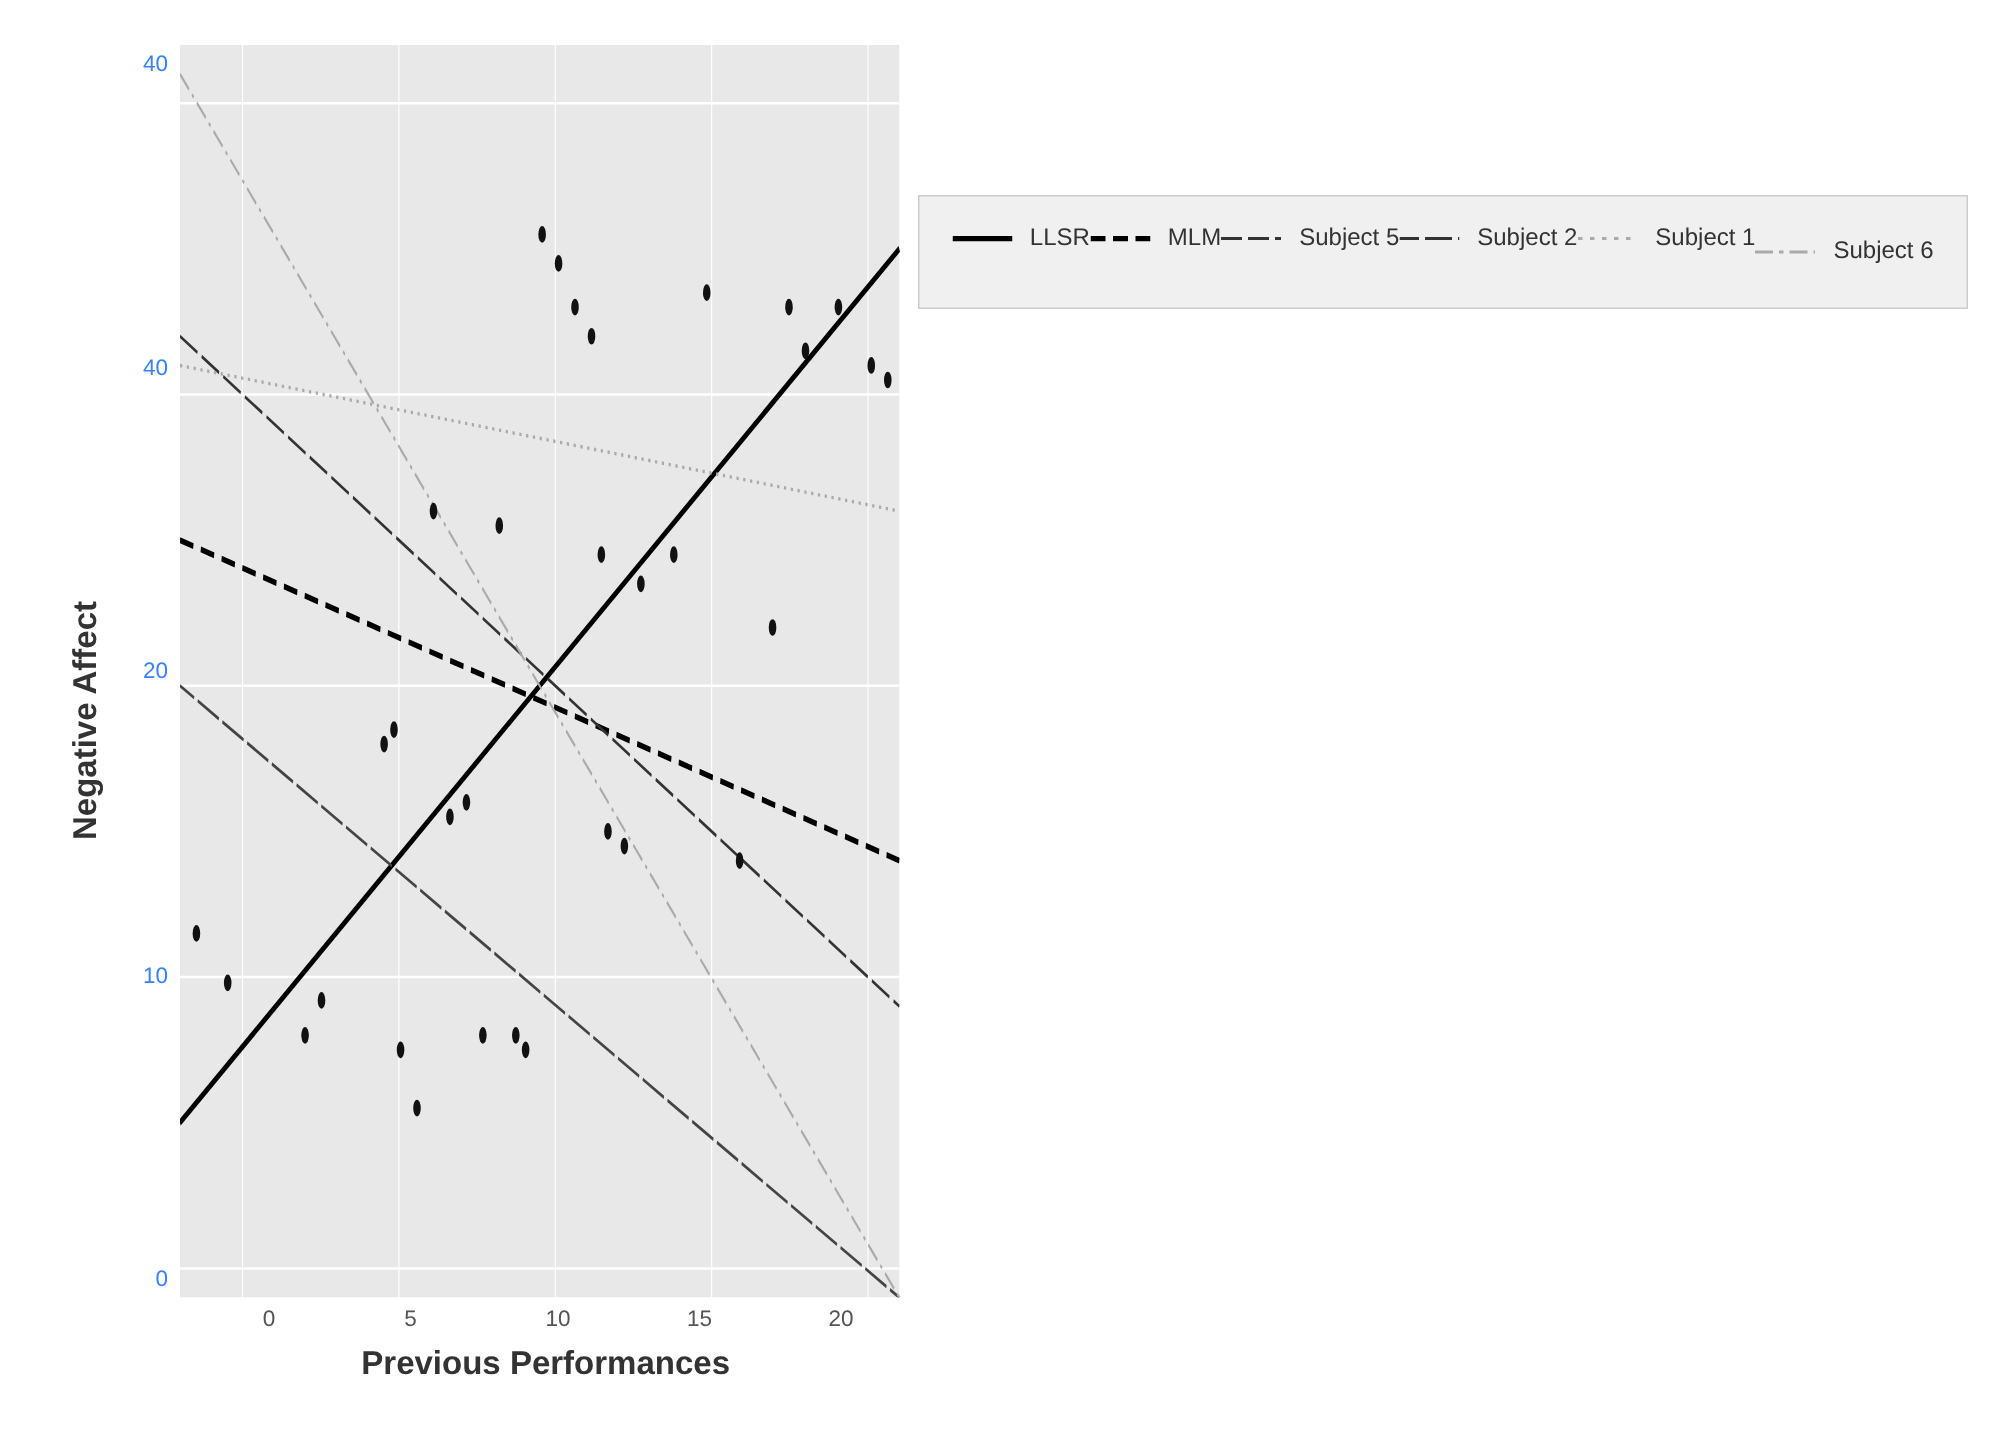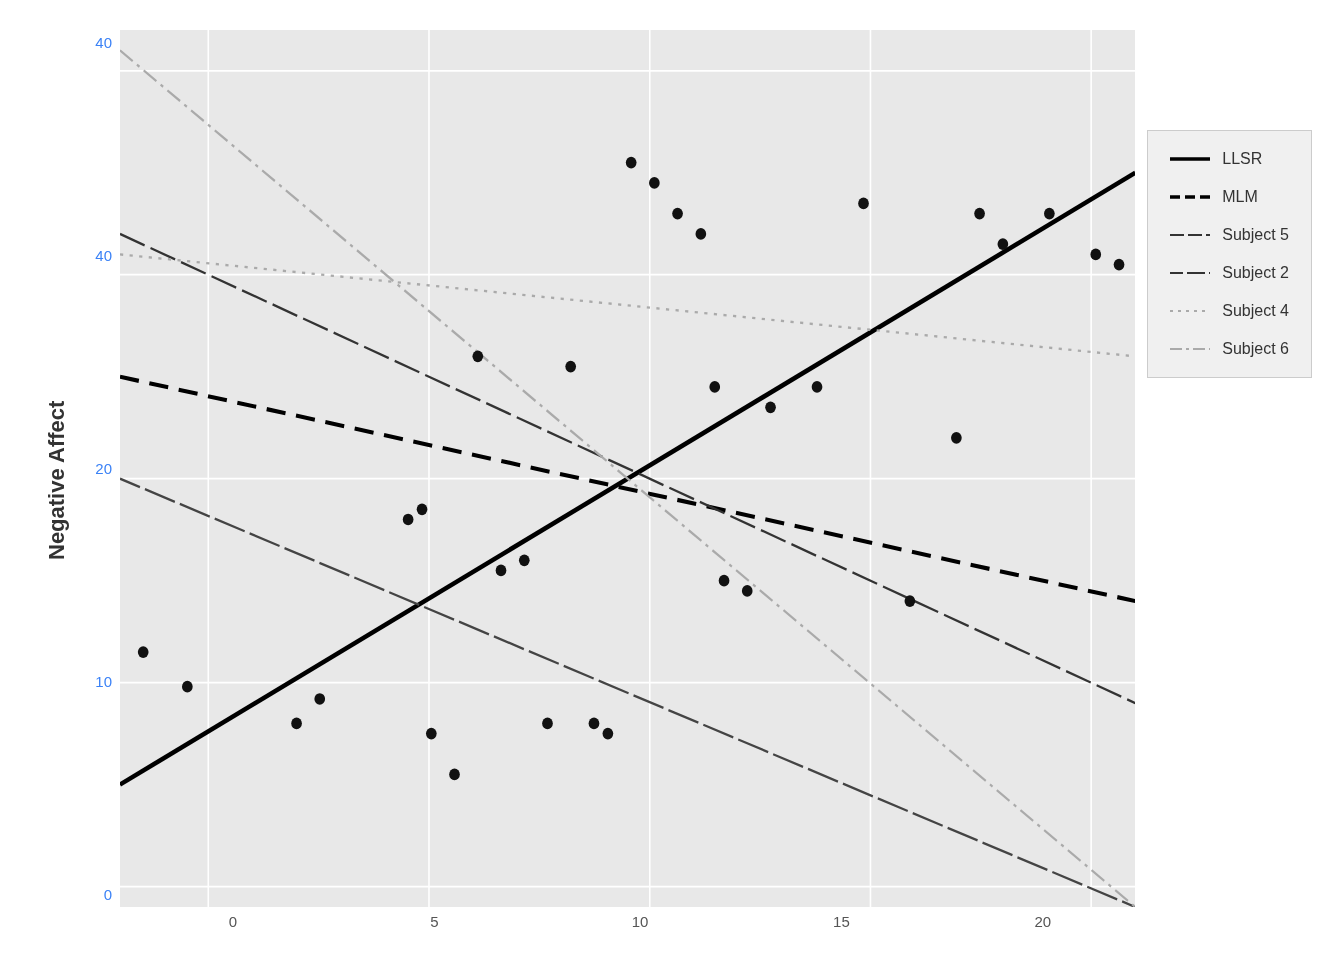--- a/index.html
+++ b/index.html
@@ -87,21 +87,21 @@
     .x-axis-label {
       text-align: center;
       font-size: 22px;
       font-weight: bold;
       color: #333;
       padding: 8px 0;
       margin-left: 46px;
     }
     .legend {
       display: flex;
-      flex-direction: column;
+      flex-direction: row;
       background: #f0f0f0;
       border: 1px solid #ccc;
       padding: 18px 22px;
       margin-left: 12px;
       margin-top: 10px;
       min-width: 160px;
       align-self: flex-start;
       margin-top: 100px;
     }
     .legend-item {
@@ -235,20 +235,21 @@
         </div>
         <div class="x-axis-area">
           <div style="display:flex;flex-direction:row;flex:1;justify-content:space-around;padding-top:6px;">
             <span class="x-tick-label">0</span>
             <span class="x-tick-label">5</span>
             <span class="x-tick-label">10</span>
             <span class="x-tick-label">15</span>
             <span class="x-tick-label">20</span>
           </div>
         </div>
+        <div class="x-axis-label">Previous Performances</div>
       </div>
     </div>
   </div>
 
   <div class="legend">
 
     <div class="legend-item">
       <svg class="legend-line" viewBox="0 0 40 20">
         <line x1="0" y1="10" x2="40" y2="10" stroke="black" stroke-width="3.5"></line>
       </svg>
@@ -273,21 +274,21 @@
       <svg class="legend-line" viewBox="0 0 40 20">
         <line x1="0" y1="10" x2="40" y2="10" stroke="#333" stroke-width="2" stroke-dasharray="18,4" stroke-dashoffset="5"></line>
       </svg>
       <span class="legend-label">Subject 2</span>
     </div>
 
     <div class="legend-item">
       <svg class="legend-line" viewBox="0 0 40 20">
         <line x1="0" y1="10" x2="40" y2="10" stroke="#aaa" stroke-width="2" stroke-dasharray="3,5"></line>
       </svg>
-      <span class="legend-label">Subject 4</span>
+      <span class="legend-label">Subject 1</span>
     </div>
 
     <div class="legend-item">
       <svg class="legend-line" viewBox="0 0 40 20">
         <line x1="0" y1="10" x2="40" y2="10" stroke="#aaa" stroke-width="2" stroke-dasharray="12,4,3,4"></line>
       </svg>
       <span class="legend-label">Subject 6</span>
     </div>
   </div>
 </div>

